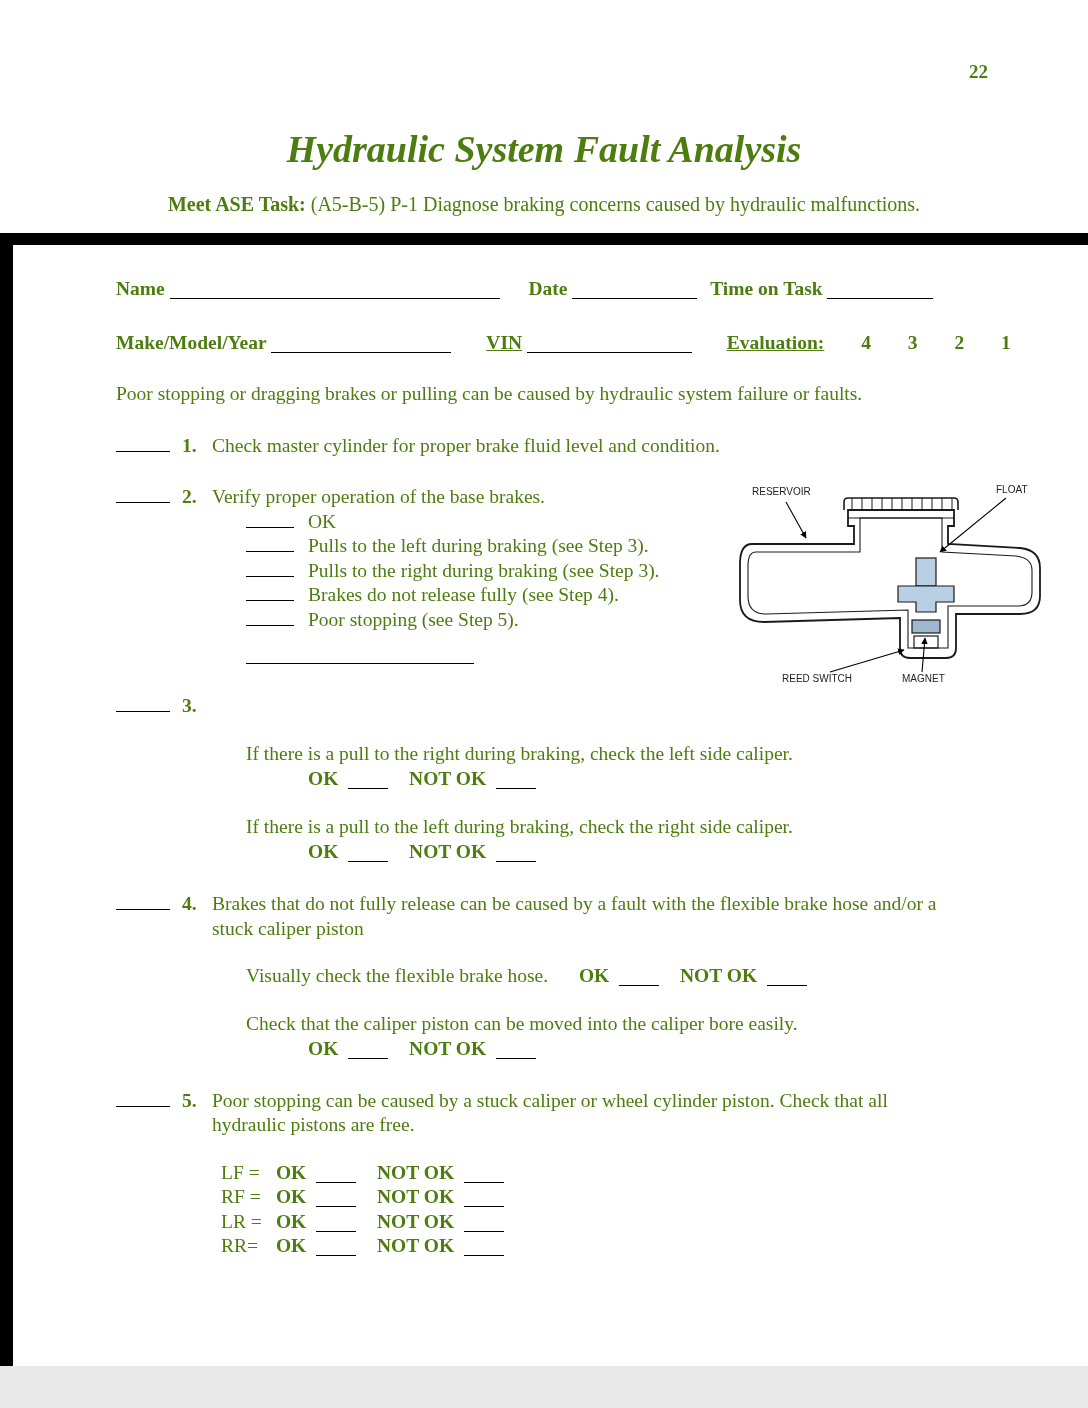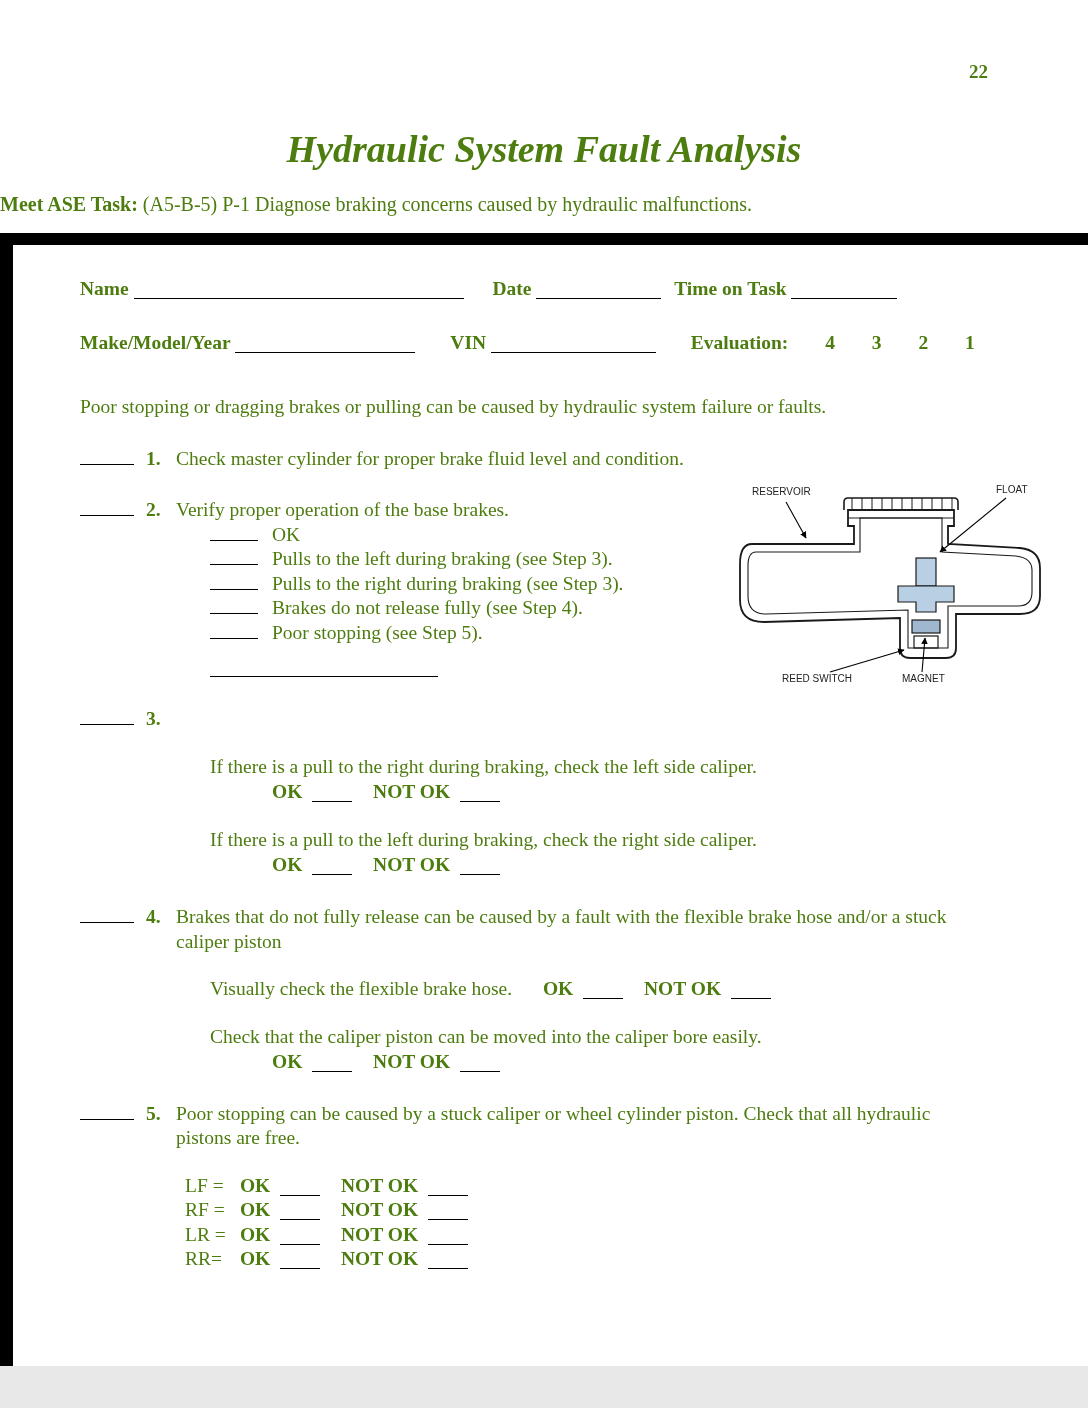--- a/index.html
+++ b/index.html
@@ -6,36 +6,36 @@
   html,body { background:#e8e8e8; }
   .page {
     position:relative; width:1088px; height:1366px; margin:0 auto;
     background:#ffffff; color:#4d7c0f;
     font-family:"Liberation Serif", serif; font-size:19.5px; line-height:1.26;
     overflow:hidden;
   }
   .bold { font-weight:bold; }
   .page-number { position:absolute; top:60px; right:100px; font-weight:bold; font-size:19px; }
   .title { text-align:center; margin-top:128px; font-size:38px; font-weight:bold; line-height:1.15;font-style:italic; }
-  .ase-line { text-align:left; margin-top:20px; font-size:20px; }
+  .ase-line { text-align:center; margin-top:20px; font-size:20px; }
   .rule-bar { margin-top:16px; height:12px; background:#000; width:100%; }
   .left-bar { position:absolute; left:0; top:233px; bottom:0; width:13px; background:#000; }
 
-  .content { padding:0 124px 0 80px; }
+  .content { padding:0 124px 0 116px; }
 
   .blank { display:inline-block; border-bottom:1.7px solid #000; height:0.9em; vertical-align:-4px; }
   .w-name{width:330px} .w-date{width:125px} .w-time{width:106px}
   .w-make{width:180px} .w-vin{width:165px} .w-opt{width:48px} .w-desc{width:228px} .w-ok{width:40px}
 
   .form-row { margin-top:30px; white-space:nowrap; }
   .form-row.first { margin-top:32px; }
-  .gap24{ margin-left:24px; } .gap10{ margin-left:8px; } .gap30{ margin-left:30px; }
+  .gap24{ margin-left:24px; } .gap10{ margin-left:8px; } .gap30{ margin-left:30px;text-decoration:underline; }
   .eval-num { font-weight:bold; margin-left:32px; }
 
-  .intro { margin-top:39px; }
+  .intro { margin-top:26px; }
 
   .step { display:flex; align-items:baseline; margin-top:27px; }
   .step-blank { flex:0 0 54px; margin-right:12px; }
   .step-num { flex:0 0 18px; font-weight:bold; margin-right:12px; }
   .step-body { flex:1; }
 
   .opt-row { display:flex; align-items:baseline; margin-left:130px; line-height:24.5px; }
   .opt-blank { flex:0 0 48px; margin-right:14px; }
   .desc-row { margin-left:130px; margin-top:10px; height:22px; }
 

